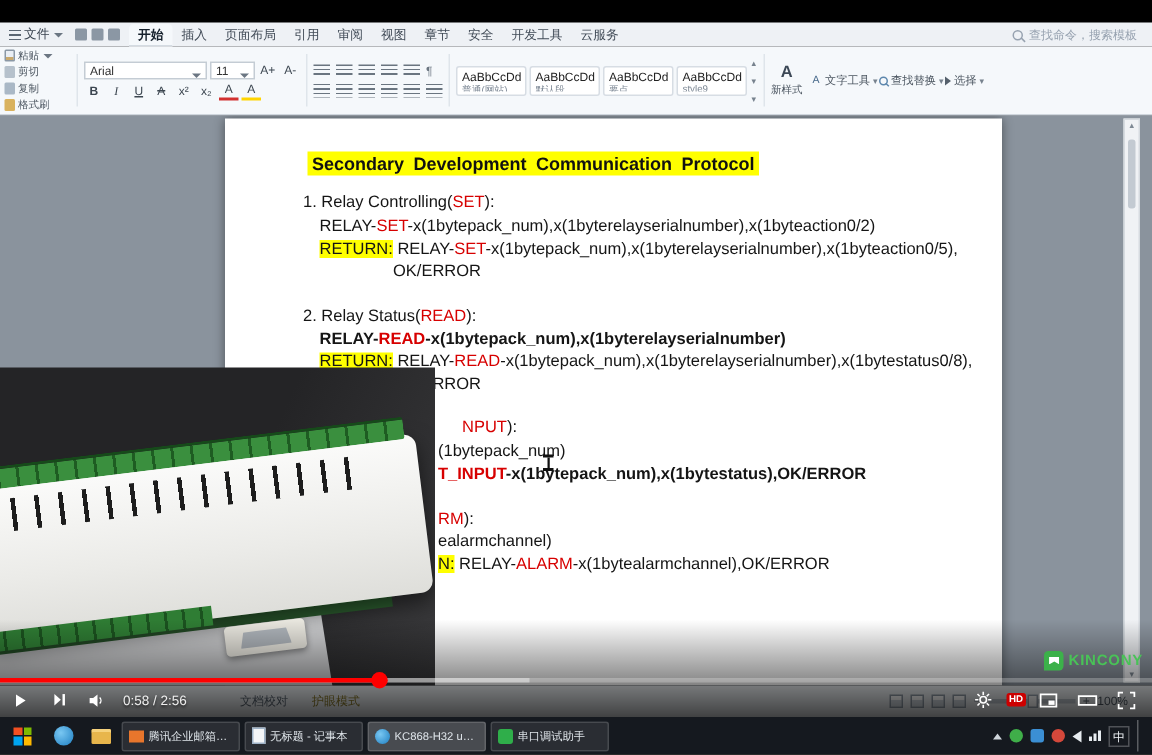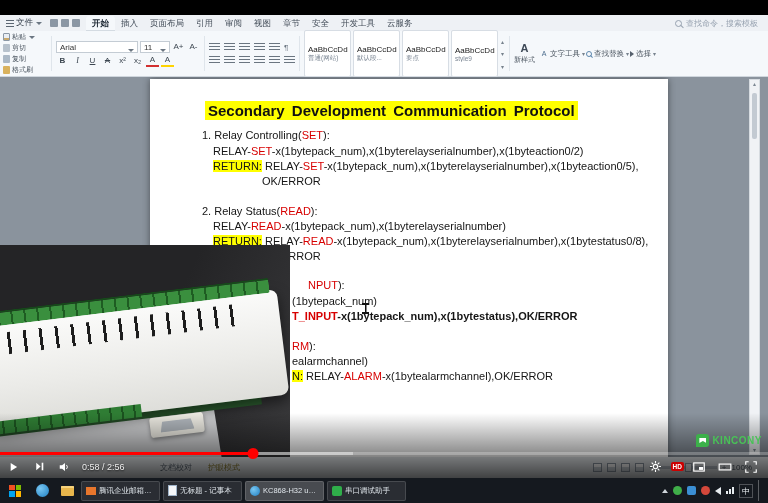--- a/index.html
+++ b/index.html
@@ -55,39 +55,39 @@
   .fbtn.i{font-style:italic;font-family:"Liberation Serif",serif}
   .fbtn.u{text-decoration:underline}
   .fbtn.strike{text-decoration:line-through}
   .fbtn.color{border-bottom:2px solid #d23030}
   .fbtn.hlbtn{border-bottom:2px solid #ffd400}
   .grp.para{gap:4px}
   .prow{display:flex;align-items:center;gap:4px}
   .bars{width:11px;height:9px;background:repeating-linear-gradient(180deg,#6a7580 0 1px,transparent 1px 3px)}
   .pilcrow{font-size:8px;color:#6a7580;line-height:9px}
   .grp.gallery{flex-direction:row;align-items:center;gap:2px}
-  .style-card{width:47px;height:47px;background:#fff;border:1px solid #d7dde4;border-radius:2px;padding:2px 3px;display:flex;flex-direction:column;justify-content:center;overflow:hidden}
+  .style-card{width:47px;height:20px;background:#fff;border:1px solid #d7dde4;border-radius:2px;padding:2px 3px;display:flex;flex-direction:column;justify-content:center;overflow:hidden}
   .sample{font-size:8px;color:#222;white-space:nowrap}
   .sname{font-size:6.5px;color:#7c8794;white-space:nowrap;overflow:hidden}
   .gal-arrows{display:flex;flex-direction:column;justify-content:space-between;height:34px;font-size:6px;color:#77828e;padding:1px}
   .grp.tools{flex-direction:row;align-items:center;gap:5px}
   .newstyle{display:flex;flex-direction:column;align-items:center;font-size:7px;color:#4c5661;gap:1px}
   .ns-ico{font-size:11px;font-weight:bold;color:#3c4856;line-height:11px}
   .tool-col{display:flex;gap:1px}
   .trow{display:flex;align-items:center;gap:2px;font-size:7.5px;color:#4c5661;height:11px;white-space:nowrap}
   .tico{width:8px;height:8px;display:inline-flex;align-items:center;justify-content:center;font-size:7px;color:#4a6b8c}
   .mag2{border:1px solid #5d87ad;border-radius:50%;width:6px;height:6px;position:relative}
   .mag2::after{content:"";position:absolute;width:3px;height:1px;background:#5d87ad;transform:rotate(45deg);right:-2px;bottom:-1px}
   .sel-ico{width:0;height:0;border-left:4px solid #55606c;border-top:3px solid transparent;border-bottom:3px solid transparent}
   .car{font-size:6px;color:#77828e}
 
   
   .canvas{position:absolute;top:77px;left:0;right:0;height:380px;background:#8a939d;overflow:hidden;z-index:1}
   .page{position:absolute;left:150px;top:2px;width:518px;height:378px;background:#fff;box-shadow:0 0 7px rgba(0,0,0,.45)}
-  .doc-title{position:absolute;left:55px;top:22px;font-size:15px;font-weight:bold;color:#111;background:#ffff00;padding:1px 3px;word-spacing:3px;white-space:pre}
+  .doc-title{position:absolute;left:55px;top:22px;font-size:12px;font-weight:bold;color:#111;background:#ffff00;padding:1px 3px;word-spacing:3px;white-space:pre}
   .doc-line{position:absolute;font-size:11px;color:#151515;white-space:pre}
   .doc-line .kw{color:#d70000}
   .doc-line .hl{background:#ffff00}
   .vscroll{position:absolute;right:8px;top:2px;width:11px;height:376px;background:#f0f2f5;border:1px solid #d6dbe0;display:flex;flex-direction:column;align-items:center}
   .sarr{font-size:6px;color:#7e8994;line-height:8px}
   .vthumb{position:absolute;left:2px;right:2px;top:13px;height:46px;background:#c3cad2;border-radius:2px}
   .sarr.dn{position:absolute;bottom:0}
   .ibeam{position:absolute;left:362px;top:226px;width:7px;height:11px;border-top:2px solid #111;border-bottom:2px solid #111;background:linear-gradient(#111,#111) 50% 0/1.5px 100% no-repeat}
 
   
@@ -308,21 +308,21 @@
 
   <div class="canvas">
     <div class="page">
       <div class="doc-title">Secondary Development Communication Protocol</div>
       <div id="doc-lines">
           <div class="doc-line" style="left: 52px; top: 50px;"><span>1. Relay Controlling(</span><span class="kw">SET</span><span>):</span></div>
           <div class="doc-line" style="left: 63px; top: 66px;"><span>RELAY-</span><span class="kw">SET</span><span>-x(1bytepack_num),x(1byterelayserialnumber),x(1byteaction0/2)</span></div>
           <div class="doc-line" style="left: 63px; top: 81px;"><span class="hl">RETURN:</span><span> RELAY-</span><span class="kw">SET</span><span>-x(1bytepack_num),x(1byterelayserialnumber),x(1byteaction0/5),</span></div>
           <div class="doc-line" style="left: 112px; top: 96px;"><span>OK/ERROR</span></div>
           <div class="doc-line" style="left: 52px; top: 126px;"><span>2. Relay Status(</span><span class="kw">READ</span><span>):</span></div>
-          <div class="doc-line" style="left: 63px; top: 141px;"><span>RELAY-</span><span class="kw">READ</span><span>-x(1bytepack_num),x(1byterelayserialnumber)</span></div>
+          <div class="doc-line" style="left: 63px; top: 141px; font-weight: bold;"><span>RELAY-</span><span class="kw">READ</span><span>-x(1bytepack_num),x(1byterelayserialnumber)</span></div>
           <div class="doc-line" style="left: 63px; top: 156px;"><span class="hl">RETURN:</span><span> RELAY-</span><span class="kw">READ</span><span>-x(1bytepack_num),x(1byterelayserialnumber),x(1bytestatus0/8),</span></div>
           <div class="doc-line" style="left: 112px; top: 171px;"><span>OK/ERROR</span></div>
           <div class="doc-line" style="left: 158px; top: 200px;"><span class="kw">NPUT</span><span>):</span></div>
           <div class="doc-line" style="left: 142px; top: 216px;"><span>(1bytepack_num)</span></div>
           <div class="doc-line" style="left: 142px; top: 231px; font-weight: bold;"><span class="kw">T_INPUT</span><span>-x(1bytepack_num),x(1bytestatus),OK/ERROR</span></div>
           <div class="doc-line" style="left: 142px; top: 261px;"><span class="kw">RM</span><span>):</span></div>
           <div class="doc-line" style="left: 142px; top: 276px;"><span>ealarmchannel)</span></div>
           <div class="doc-line" style="left: 142px; top: 291px;"><span class="hl">N:</span><span> RELAY-</span><span class="kw">ALARM</span><span>-x(1bytealarmchannel),OK/ERROR</span></div>
         </div>
     </div>

